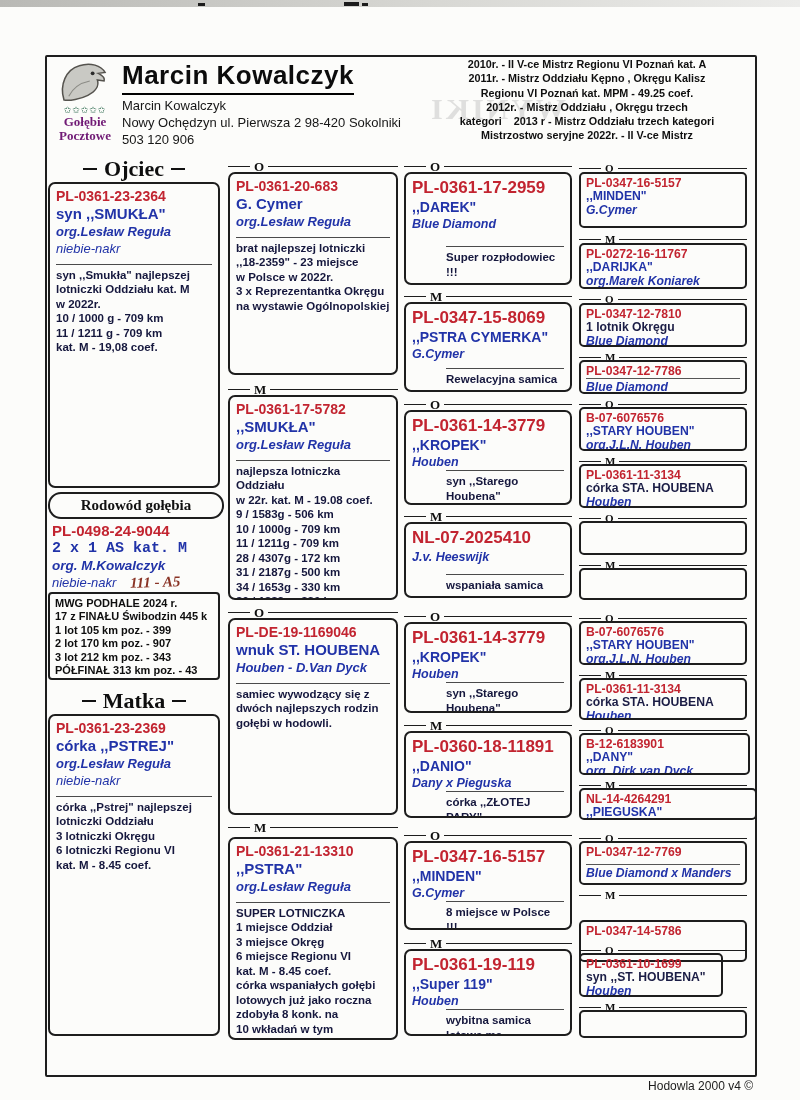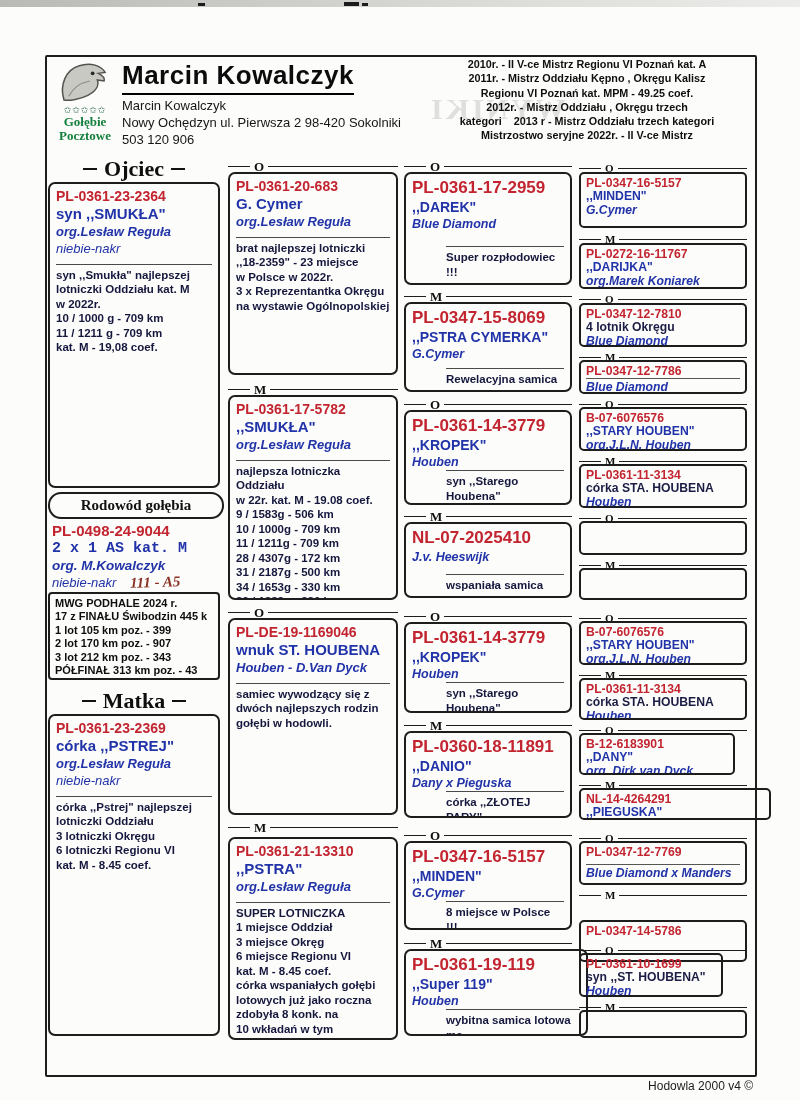--- a/index.html
+++ b/index.html
@@ -9,21 +9,21 @@
   .scan-top{position:absolute;left:0;top:0;width:800px;height:7px;
             background:linear-gradient(90deg,#b9b9b5,#d8d8d4 55%,#ececea);}
   .scan-mark{position:absolute;background:#1c1c1c;}
   .frame{position:absolute;left:45px;top:55px;width:708px;height:1018px;
          border:2px solid #1e1e1e;border-radius:2px;}
 
   
   .logo{position:absolute;width:72px;text-align:center;}
   .stars{font-size:9px;color:#2e6b4f;letter-spacing:1px;line-height:1;}
   .club1,.club2{font-family:"Liberation Serif",serif;font-weight:700;font-size:13px;
-                color:#15803d;line-height:1.08;}
+                color:#701a75;line-height:1.08;}
   .title{position:absolute;font-size:26px;font-weight:700;color:#0c0c0c;
          border-bottom:2px solid #000;padding-bottom:2px;letter-spacing:.5px;}
   .hline{position:absolute;font-size:13px;color:#161616;}
   .ach{position:absolute;text-align:center;font-size:10.8px;font-weight:700;
        line-height:1.32;color:#0f0f0f;}
   .ach div{white-space:pre-wrap;}
   .bleed{position:absolute;font-family:"Liberation Serif",serif;font-weight:700;
          font-size:30px;letter-spacing:3px;color:rgba(125,125,125,.22);
          transform:scaleX(-1);}
 
@@ -333,21 +333,21 @@
     <div class="bname">,,MINDEN"</div>
     <div class="org">G.Cymer</div>
     <div class="desc desc-bottom">8 miejsce w Polsce !!!</div>
   </div>
 
   <div class="marker" style="left:404px;top:937px;width:168px;">
     <i class="ml l1"></i>
       <span class="lt">M</span>
       <i class="ml l2"></i>
   </div>
-  <div class="box g3" style="left:404px;top:949px;width:184px;height:87px;">
+  <div class="box g3" style="left:404px;top:949px;width:168px;height:87px;">
     <div class="ring">PL-0361-19-119</div>
     <div class="bname">,,Super 119"</div>
     <div class="org">Houben</div>
     <div class="desc desc-bottom">wybitna samica lotowa ma</div>
   </div>
 
   <div class="marker small" style="left:579px;top:162px;width:168px;">
     <i class="ml l1"></i>
       <span class="lt">O</span>
       <i class="ml l2"></i>
@@ -369,21 +369,21 @@
     <div class="sub">org.Marek Koniarek</div>
   </div>
 
   <div class="marker small" style="left:579px;top:293px;width:168px;">
     <i class="ml l1"></i>
       <span class="lt">O</span>
       <i class="ml l2"></i>
   </div>
   <div class="box s darkname" style="left:579px;top:303px;width:168px;height:44px;">
     <div class="ring">PL-0347-12-7810</div>
-    <div class="bname">4 lotnik Okręgu</div>
+    <div class="bname">1 lotnik Okręgu</div>
     <div class="sub">Blue Diamond</div>
   </div>
 
   <div class="marker small" style="left:579px;top:351px;width:168px;">
     <i class="ml l1"></i>
       <span class="lt">M</span>
       <i class="ml l2"></i>
   </div>
   <div class="box s spread" style="left:579px;top:360px;width:168px;height:34px;">
     <div class="ring">PL-0347-12-7786</div>
@@ -455,32 +455,32 @@
     <div class="ring">PL-0361-11-3134</div>
     <div class="bname">córka STA. HOUBENA</div>
     <div class="sub">Houben</div>
   </div>
 
   <div class="marker small" style="left:579px;top:724px;width:168px;">
     <i class="ml l1"></i>
       <span class="lt">O</span>
       <i class="ml l2"></i>
   </div>
-  <div class="box s" style="left:579px;top:733px;width:156px;height:42px;">
+  <div class="box s" style="left:579px;top:733px;width:171px;height:42px;">
     <div class="ring">B-12-6183901</div>
     <div class="bname">,,DANY"</div>
     <div class="sub">org. Dirk van Dyck</div>
   </div>
 
   <div class="marker small" style="left:579px;top:779px;width:168px;">
     <i class="ml l1"></i>
       <span class="lt">M</span>
       <i class="ml l2"></i>
   </div>
-  <div class="box s" style="left:579px;top:788px;width:192px;height:32px;">
+  <div class="box s" style="left:579px;top:788px;width:178px;height:32px;">
     <div class="ring">NL-14-4264291</div>
     <div class="bname">,,PIEGUSKA"</div>
     <div class="sub"></div>
   </div>
 
   <div class="marker small" style="left:579px;top:832px;width:168px;">
     <i class="ml l1"></i>
       <span class="lt">O</span>
       <i class="ml l2"></i>
   </div>

